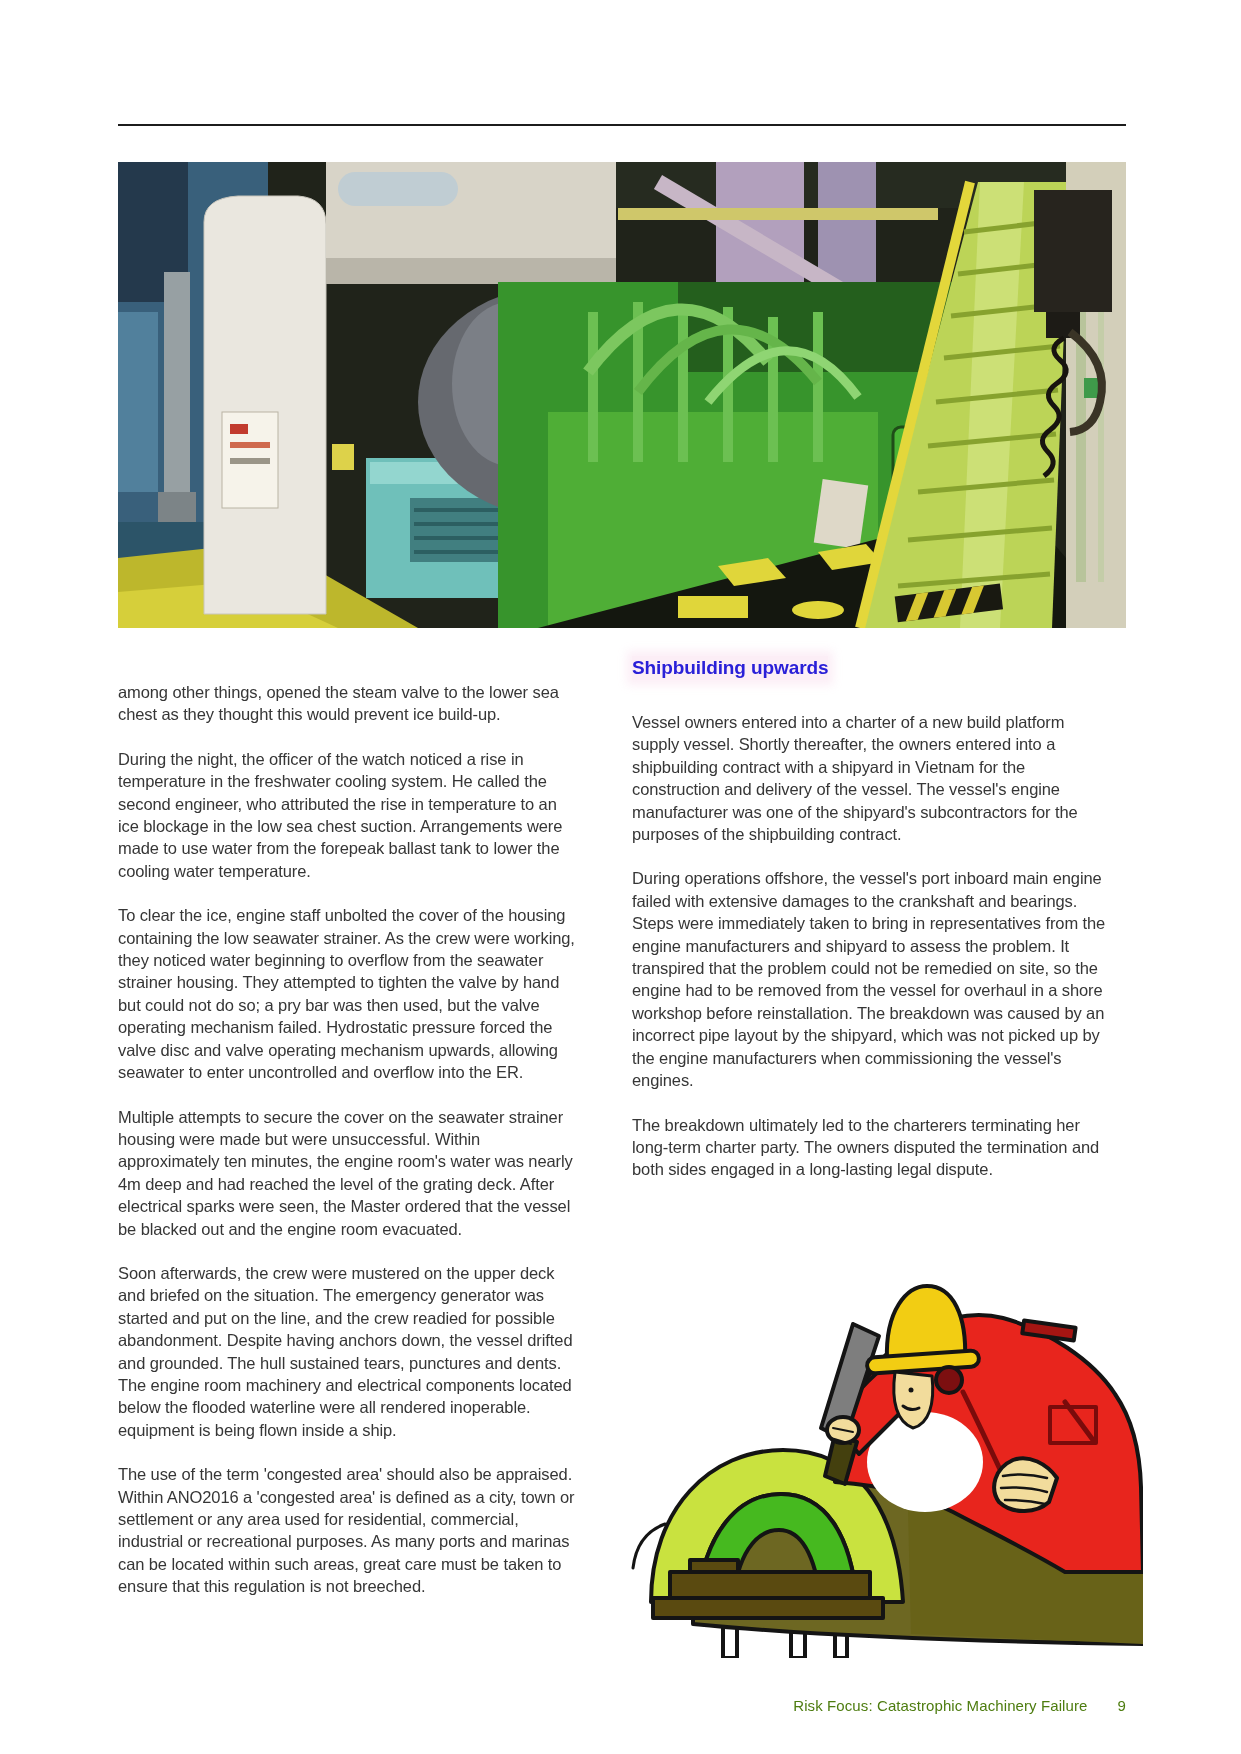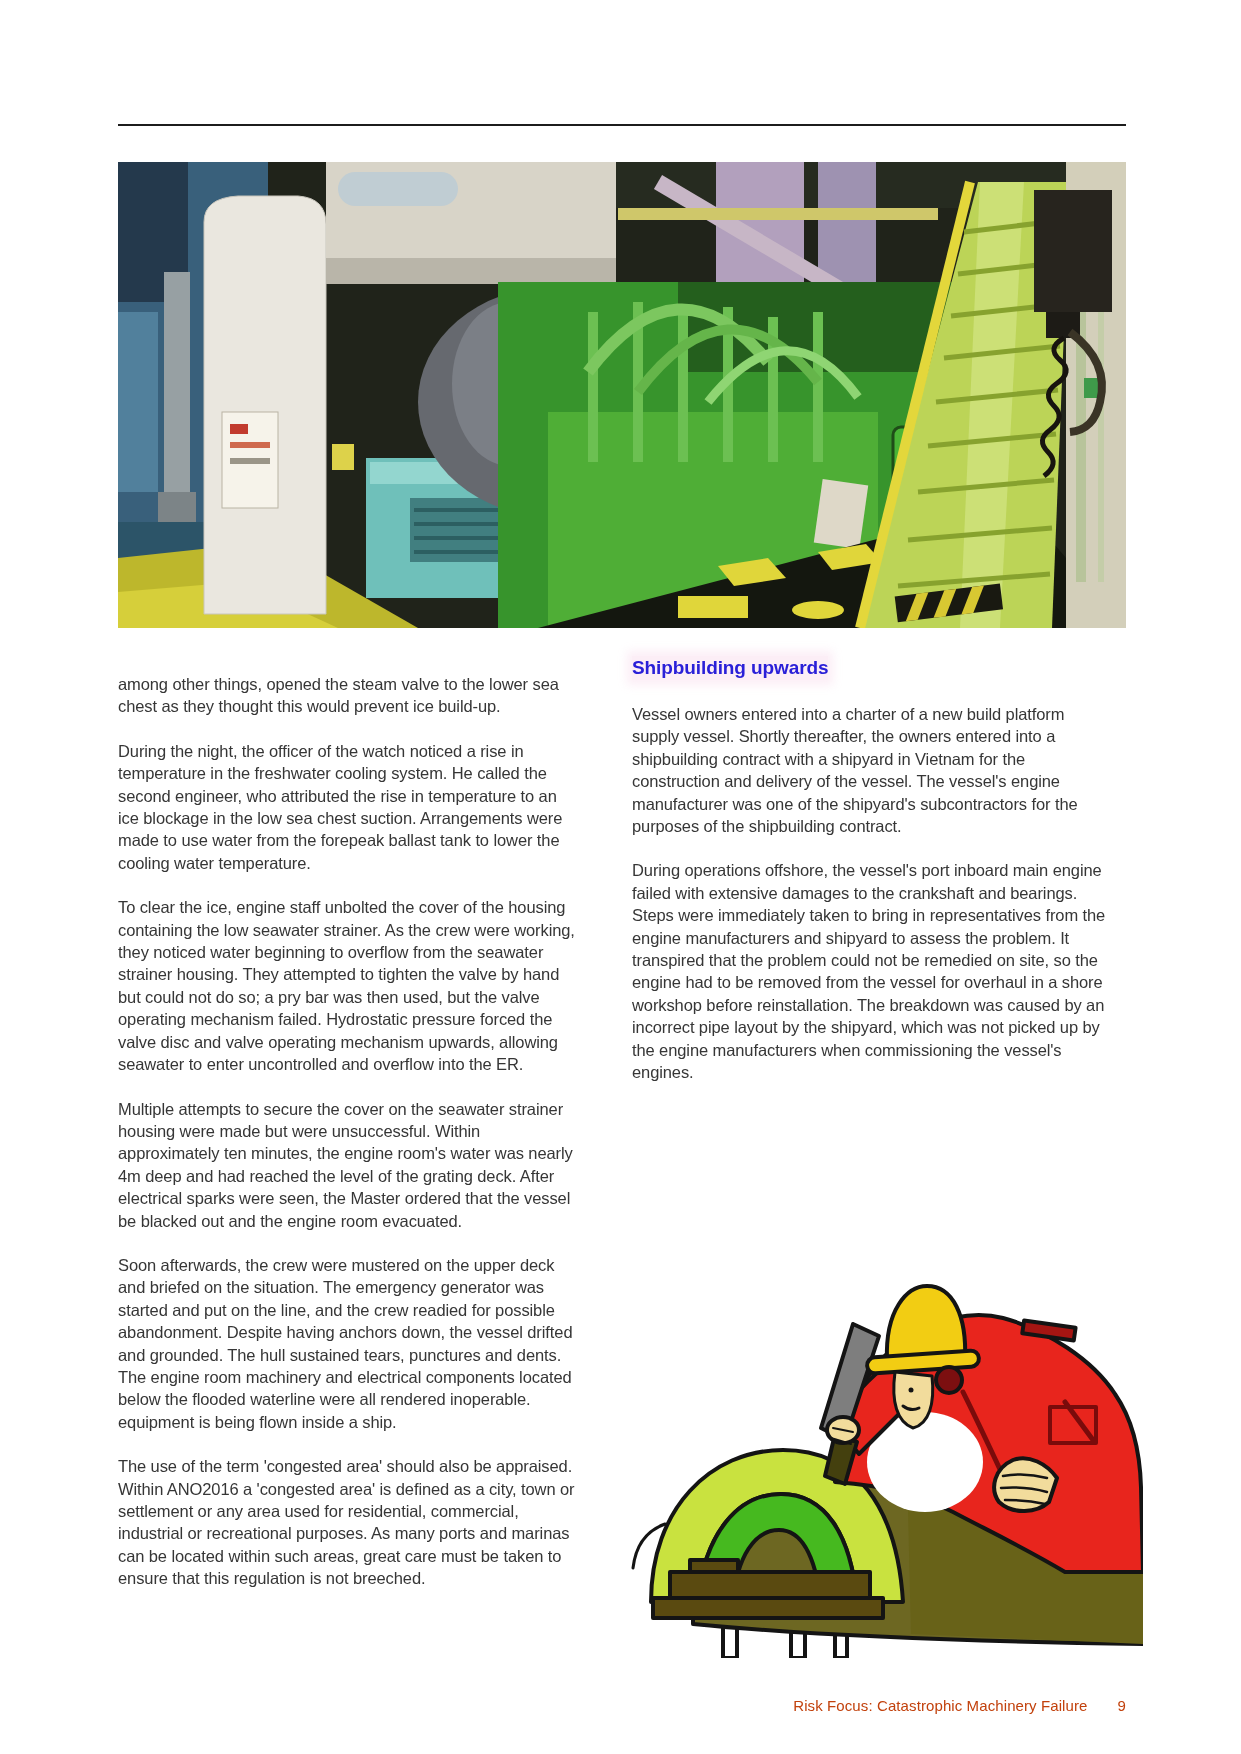--- a/index.html
+++ b/index.html
@@ -5,30 +5,30 @@
   html,body{margin:0;padding:0;}
   body{
     width:1241px;height:1754px;position:relative;background:#ffffff;
     font-family:"Liberation Sans",sans-serif;overflow:hidden;
   }
   .page{position:absolute;inset:0;}
   .top-rule{position:absolute;left:118px;top:124px;width:1008px;height:2px;background:#1c1c1c;z-index:3;}
   .photo{position:absolute;left:118px;top:162px;width:1008px;height:466px;z-index:3;overflow:hidden;}
   .photo svg{display:block;}
   .col{position:absolute;z-index:4;font-size:16.5px;line-height:22.4px;color:#363636;letter-spacing:-0.1px;}
-  .col p{margin:4px 0 22px 0;}
+  .col p{margin:12px 0 22px 0;}
   .col-left{left:118px;top:669px;width:462px;}
   .col-right{left:632px;top:656px;width:478px;}
   h2.section-heading{
     margin:0 0 19px 0;font-size:19px;line-height:24px;font-weight:bold;color:#2a20d8;
     display:inline-block;background:rgba(243,178,213,0.22);box-shadow:0 0 9px 5px rgba(243,178,213,0.22);
   }
   .illustration{position:absolute;left:595px;top:1272px;width:548px;height:386px;z-index:4;}
   .watermark{position:absolute;left:0;top:1500px;width:1241px;height:254px;z-index:1;}
-  .footer{position:absolute;top:1697px;right:115px;z-index:6;color:#c2410c;font-size:15px;letter-spacing:0.1px;}
+  .footer{position:absolute;top:1697px;right:115px;z-index:6;color:#4d7c0f;font-size:15px;letter-spacing:0.1px;}
   .footer .pagenum{margin-left:30px;}
 </style>
 </head>
 <body>
 
 <div class="page">
 
   <div class="top-rule"></div>
 
   <div class="photo">
@@ -145,20 +145,21 @@
     <p>To clear the ice, engine staff unbolted the cover of the housing containing the low seawater strainer. As the crew were working, they noticed water beginning to overflow from the seawater strainer housing. They attempted to tighten the valve by hand but could not do so; a pry bar was then used, but the valve operating mechanism failed. Hydrostatic pressure forced the valve disc and valve operating mechanism upwards, allowing seawater to enter uncontrolled and overflow into the ER.</p>
     <p>Multiple attempts to secure the cover on the seawater strainer housing were made but were unsuccessful. Within approximately ten minutes, the engine room's water was nearly 4m deep and had reached the level of the grating deck. After electrical sparks were seen, the Master ordered that the vessel be blacked out and the engine room evacuated.</p>
     <p>Soon afterwards, the crew were mustered on the upper deck and briefed on the situation. The emergency generator was started and put on the line, and the crew readied for possible abandonment. Despite having anchors down, the vessel drifted and grounded. The hull sustained tears, punctures and dents. The engine room machinery and electrical components located below the flooded waterline were all rendered inoperable. equipment is being flown inside a ship.</p>
     <p>The use of the term 'congested area' should also be appraised. Within ANO2016 a 'congested area' is defined as a city, town or settlement or any area used for residential, commercial, industrial or recreational purposes. As many ports and marinas can be located within such areas, great care must be taken to ensure that this regulation is not breeched.</p>
   </div>
 
   <div class="col col-right">
     <h2 class="section-heading">Shipbuilding upwards</h2>
     <p>Vessel owners entered into a charter of a new build platform supply vessel. Shortly thereafter, the owners entered into a shipbuilding contract with a shipyard in Vietnam for the construction and delivery of the vessel. The vessel's engine manufacturer was one of the shipyard's subcontractors for the purposes of the shipbuilding contract.</p>
     <p>During operations offshore, the vessel's port inboard main engine failed with extensive damages to the crankshaft and bearings. Steps were immediately taken to bring in representatives from the engine manufacturers and shipyard to assess the problem. It transpired that the problem could not be remedied on site, so the engine had to be removed from the vessel for overhaul in a shore workshop before reinstallation. The breakdown was caused by an incorrect pipe layout by the shipyard, which was not picked up by the engine manufacturers when commissioning the vessel's engines.</p>
+    <p>The breakdown ultimately led to the charterers terminating her long-term charter party. The owners disputed the termination and both sides engaged in a long-lasting legal dispute.</p>
   </div>
 
   <div class="illustration">
     <svg width="548" height="386" viewBox="0 0 548 386" xmlns="http://www.w3.org/2000/svg">
       <g stroke="#141414" stroke-width="4" stroke-linejoin="round" stroke-linecap="round">
 
         <path d="M222,245 L295,225 L330,258" fill="none" stroke-width="3"></path>
         <path d="M70,252 q-28,10 -32,44" fill="none" stroke-width="3"></path>
         <path d="M90,262 q-22,14 -24,42" fill="none" stroke-width="3"></path>
 

